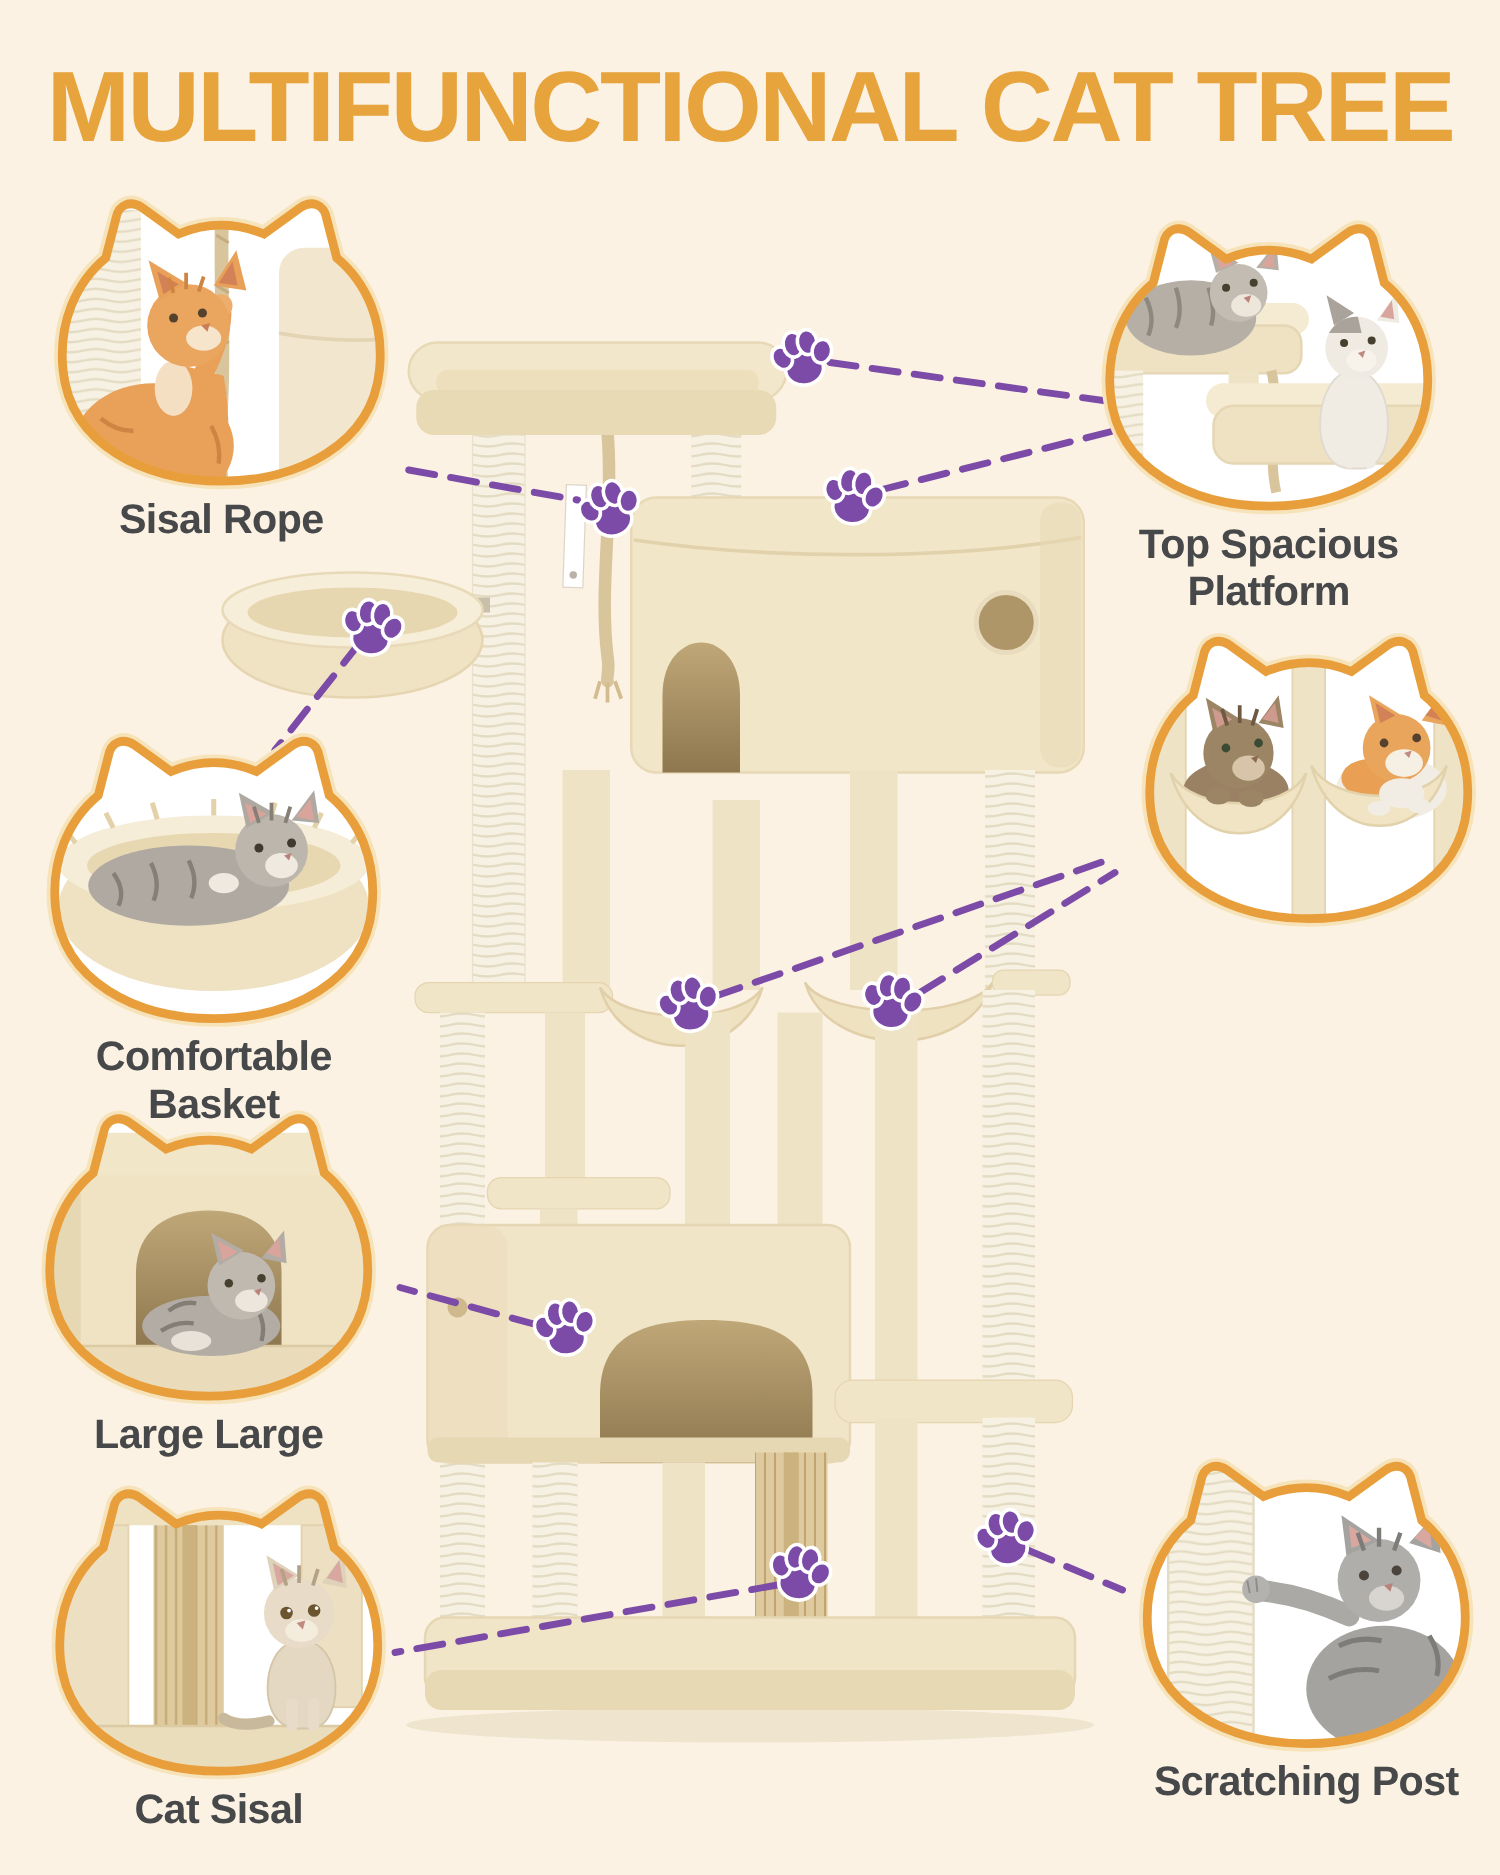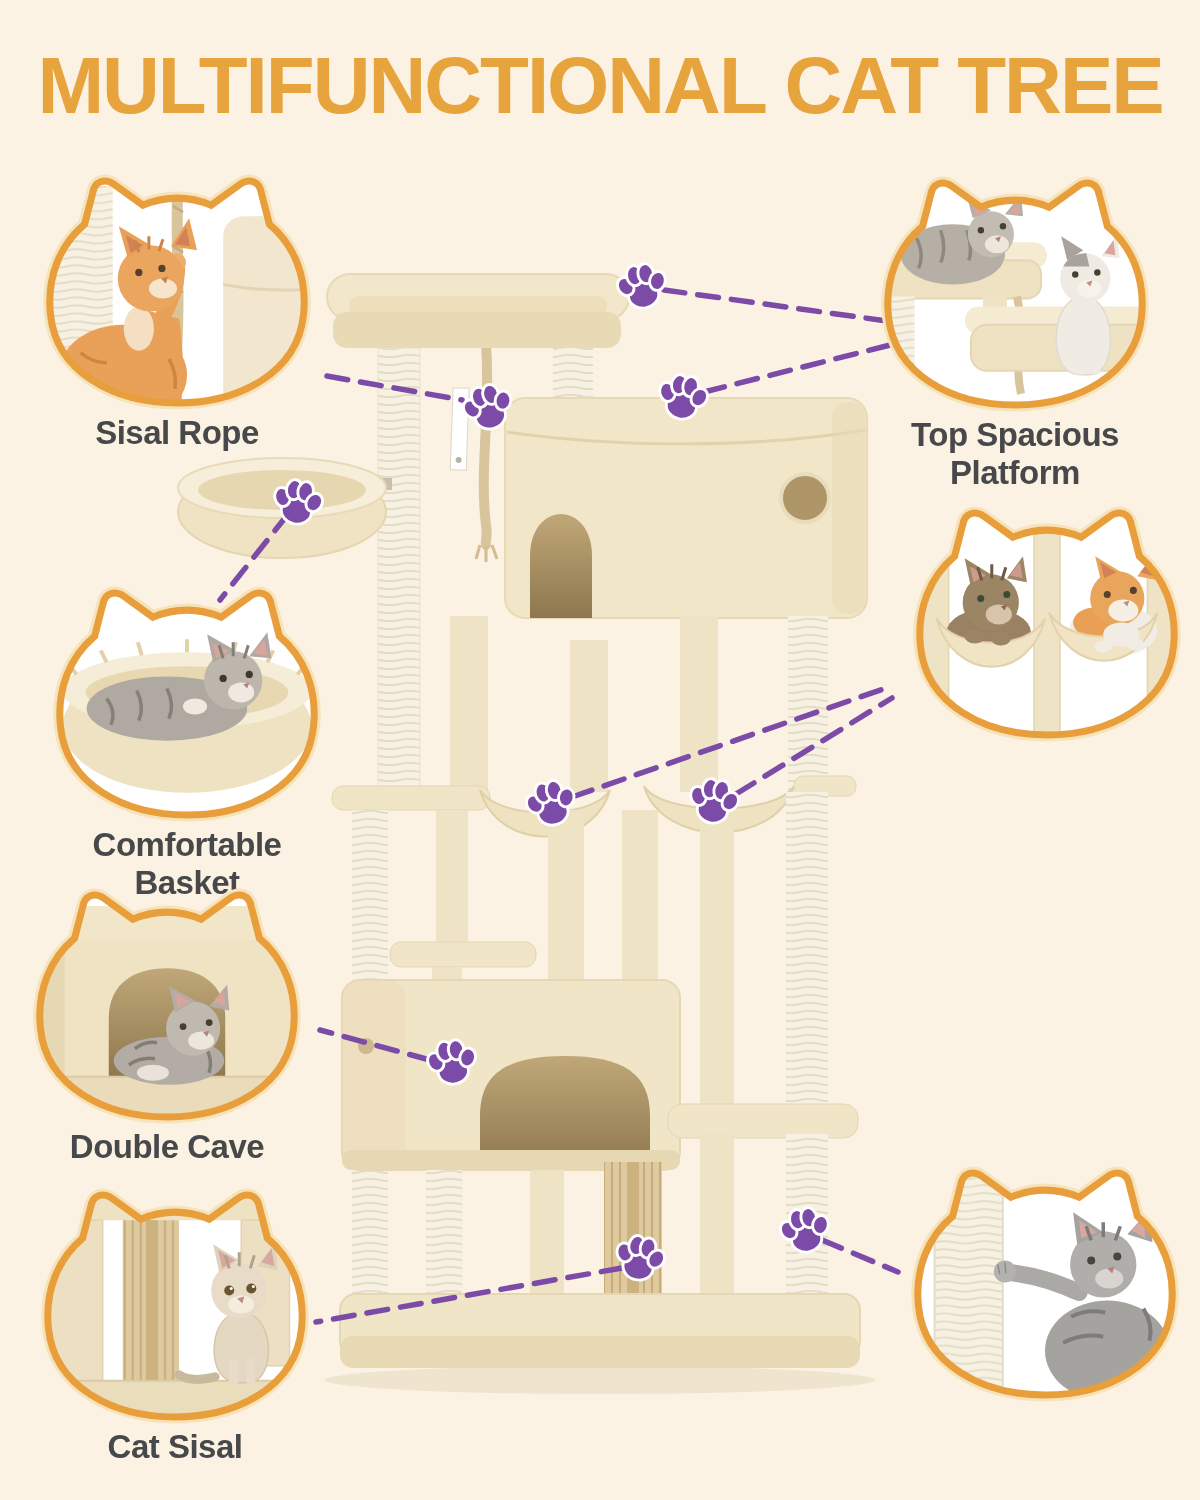--- a/index.html
+++ b/index.html
@@ -9,23 +9,23 @@
     position:absolute;top:40px;left:0;width:1200px;text-align:center;
     font-size:80px;font-weight:800;letter-spacing:-2px;color:#E7A33C;margin:0;
   }
   .tree-svg{position:absolute;left:0;top:0;width:1200px;height:1500px;}
   figure.callout{position:absolute;margin:0;width:302px;}
   figure.callout svg{display:block;width:302px;height:246px;}
   figcaption.callout-label{
     margin:2px 0 0 0;width:100%;text-align:center;
     font-size:33px;font-weight:700;letter-spacing:-0.5px;color:#47484A;
   }
-  .pos-sisal{left:26px;top:166px;}
+  .pos-sisal{left:26px;top:148px;}
   .pos-top{left:864px;top:168px;}
-  .pos-basket{left:36px;top:578px;}
+  .pos-basket{left:20px;top:578px;}
   .pos-hammock{left:896px;top:498px;}
   .pos-cave{left:16px;top:880px;}
   .pos-brush{left:24px;top:1180px;}
   .pos-scratch{left:894px;top:1158px;}
   .defs-holder{position:absolute;width:0;height:0;overflow:hidden;}
 </style>
 </head>
 <body>
 
 <div class="canvas">
@@ -349,21 +349,21 @@
           <path d="M161,128 L157,112 L173,121 Z" fill="#D8A49C"></path>
           <path d="M196,122 L206,110 L208,126 Z" fill="#D8A49C"></path>
           <ellipse cx="184" cy="160" rx="13" ry="9" fill="#EDE6DC"></ellipse>
           <circle cx="166" cy="146" r="3.4" fill="#46402F"></circle>
           <circle cx="192" cy="142" r="3.4" fill="#46402F"></circle>
           <path d="M186,152 l6,-2 -2,6 z" fill="#B9827B"></path>
         </g>
       </g>
       <use href="#catHeadPath" fill="none" stroke="#E89E3A" stroke-width="7"></use>
     </svg>
-    <figcaption class="callout-label">Double Cave</figcaption>
+    <figcaption class="callout-label">Large Large</figcaption>
   </figure>
 
   <figure class="callout pos-brush">
     <svg viewBox="0 0 300 245">
       <use href="#catHeadPath" fill="none" stroke="#F7E3B9" stroke-width="13"></use>
       <use href="#catHeadPath" fill="#FFFFFF"></use>
       <g clip-path="url(#headClip)">
         <rect width="300" height="245" fill="#FFFFFF"></rect>
         <rect x="0" y="10" width="300" height="30" rx="10" fill="#EFE2C2"></rect>
         <rect x="24" y="40" width="54" height="205" fill="#EDE0C2" stroke="#E2D2AE" stroke-width="1.5"></rect>
@@ -418,15 +418,16 @@
           <path d="M236,72 L248,60 L250,80 Z" fill="#D8A8A0"></path>
           <path d="M196,82 l-5,-14 M208,79 l0,-15 M220,82 l5,-14" stroke="#7E7C79" stroke-width="3.5" fill="none"></path>
           <ellipse cx="214" cy="120" rx="14" ry="10" fill="#D8D4CF"></ellipse>
           <circle cx="196" cy="102" r="4" fill="#4A443C"></circle>
           <circle cx="222" cy="98" r="4" fill="#4A443C"></circle>
           <path d="M212,110 l7,-2 -2,7 z" fill="#B9827B"></path>
         </g>
       </g>
       <use href="#catHeadPath" fill="none" stroke="#E89E3A" stroke-width="7"></use>
     </svg>
+    <figcaption class="callout-label">Scratching Post</figcaption>
   </figure>
 
 </div>
 
 </body></html>

